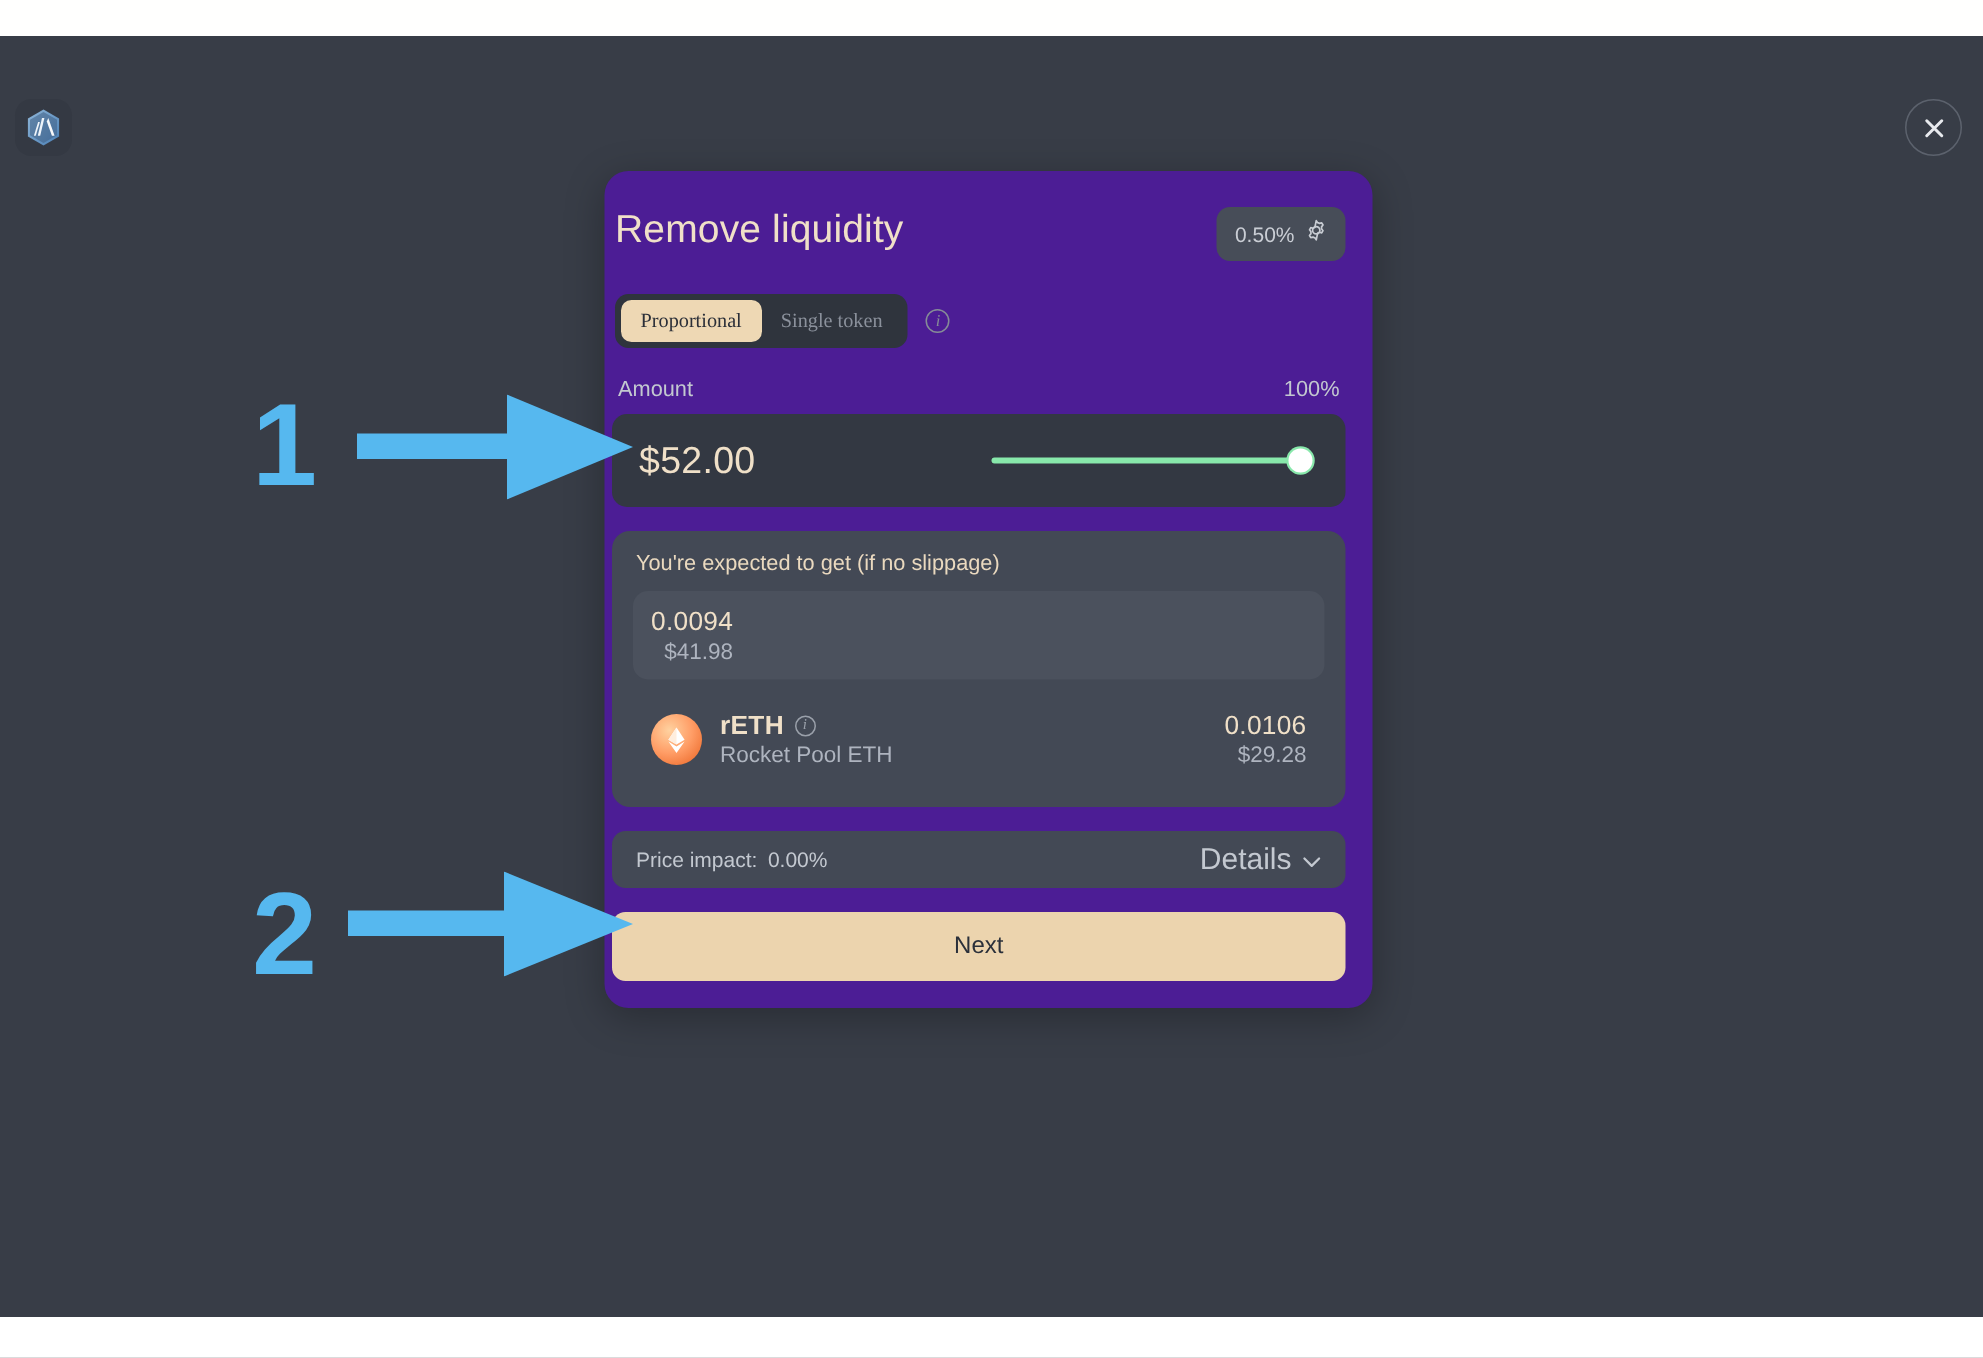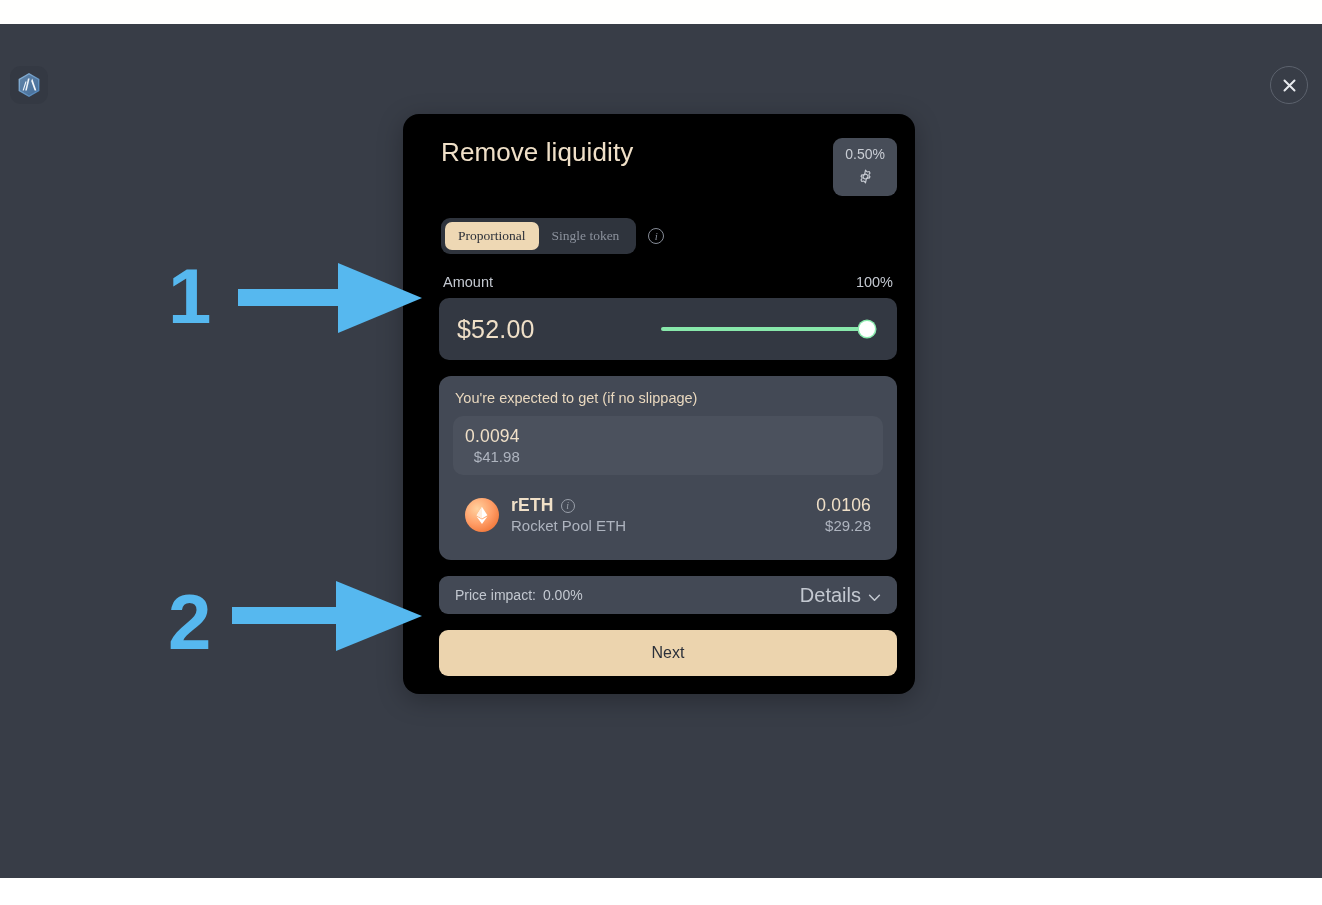--- a/index.html
+++ b/index.html
@@ -60,22 +60,22 @@
     justify-content: center;
     cursor: pointer;
   }
   .close-btn svg { display: block; }
 
   
   .card {
     position: absolute;
     left: 403px; top: 90px;
     width: 512px;
-    padding: 24px 18px 18px 36px;
-    background: #000000;
+    padding: 24px 18px 18px 5px;
+    background: #4c1d95;
     border-radius: 16px;
     box-shadow: 0 6px 26px rgba(0,0,0,0.28);
   }
 
   .card-head {
     display: flex;
     align-items: flex-start;
     justify-content: space-between;
   }
   .card-title {
@@ -88,21 +88,20 @@
   }
 
   .slippage-pill {
     display: flex;
     align-items: center;
     gap: 7px;
     background: #474d58;
     border-radius: 9px;
     padding: 8px 12px;
     cursor: pointer;
-    flex-direction: column;
   }
   .slippage-pill .val {
     font-size: 14px;
     color: #c9cdd4;
   }
 
   
   .mode-row {
     display: flex;
     align-items: center;

